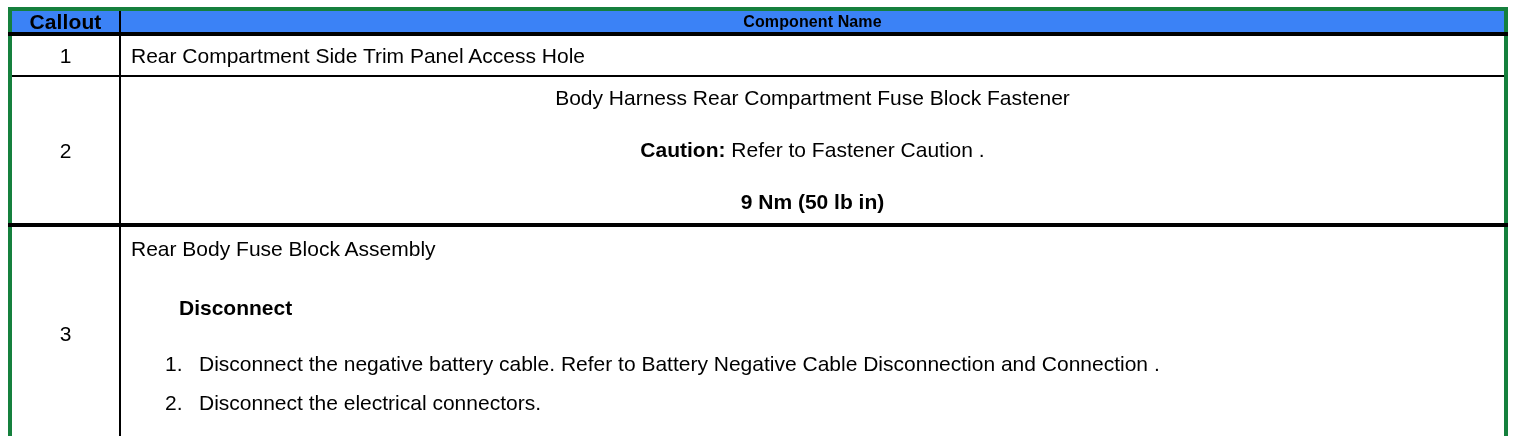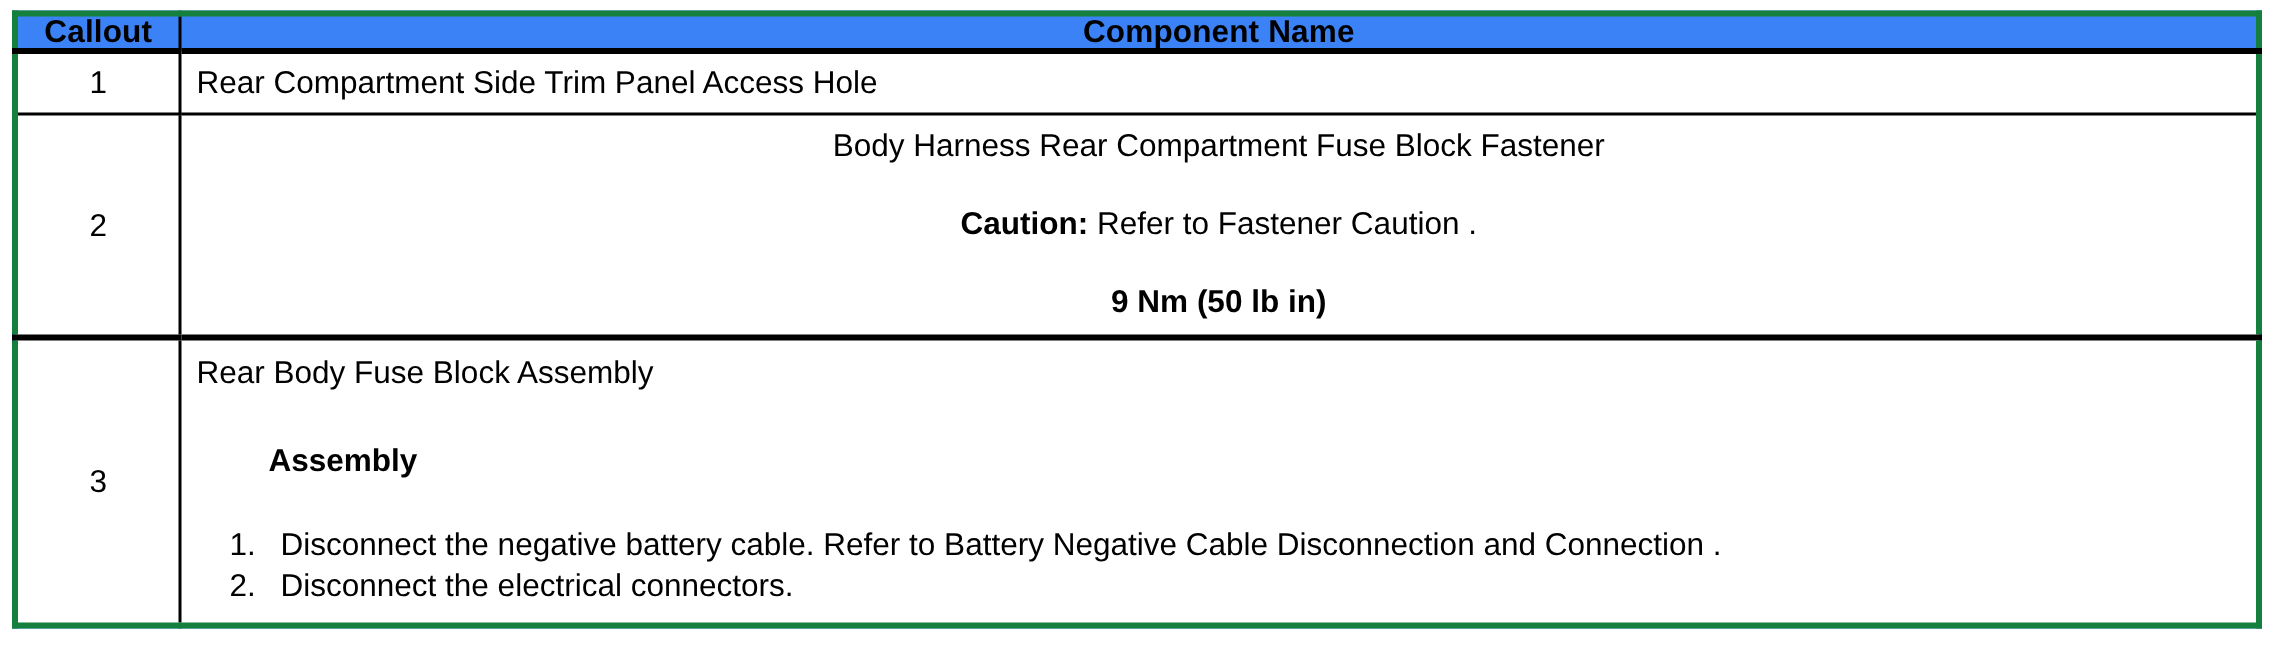--- a/index.html
+++ b/index.html
@@ -46,21 +46,21 @@
     border-right: 2px solid #000000;
     text-align: center;
     font-size: 21px;
     font-weight: bold;
     line-height: 1.0;
     padding: 7px 0 9px 0;
     letter-spacing: 0.1px;
   }
   th.th-name {
     text-align: center;
-    font-size: 21px;
+    font-size: 16px;
     font-weight: bold;
     line-height: 1.0;
     padding: 7px 0 9px 0;
     letter-spacing: 0.1px;
   }
 
   
   tbody td {
     padding: 0;
     vertical-align: top;
@@ -114,21 +114,21 @@
 
   ol.proc-list {
     margin: 0;
     margin-top: 30px;
     padding: 0;
     list-style: none;
     counter-reset: procitem;
   }
   ol.proc-list li.proc-item {
     position: relative;
-    margin: 0;
+    margin: 12px;
     padding-left: 56px;
     font-size: 21px;
     line-height: 1.32;
     white-space: nowrap;
     counter-increment: procitem;
   }
   ol.proc-list li.proc-item::before {
     content: counter(procitem) ".";
     position: absolute;
     left: 22px;
@@ -169,21 +169,21 @@
           <p class="para">Body Harness Rear Compartment Fuse Block Fastener</p>
           <p class="para"><span class="lead-bold">Caution:</span><span> Refer to Fastener Caution .</span></p>
           <p class="para bold">9 Nm (50 lb in)</p>
         </td>
       </tr>
 
       <tr class="row-3">
         <td class="cell-callout">3</td>
         <td class="cell-name">
           <p class="para">Rear Body Fuse Block Assembly</p>
-          <p class="proc-heading">Assembly</p>
+          <p class="proc-heading">Disconnect</p>
           <ol class="proc-list">
             <li class="proc-item">Disconnect the negative battery cable. Refer to Battery Negative Cable Disconnection and Connection .</li>
             <li class="proc-item">Disconnect the electrical connectors.</li>
           </ol>
         </td>
       </tr>
 
     </tbody>
   </table>
 </div>

